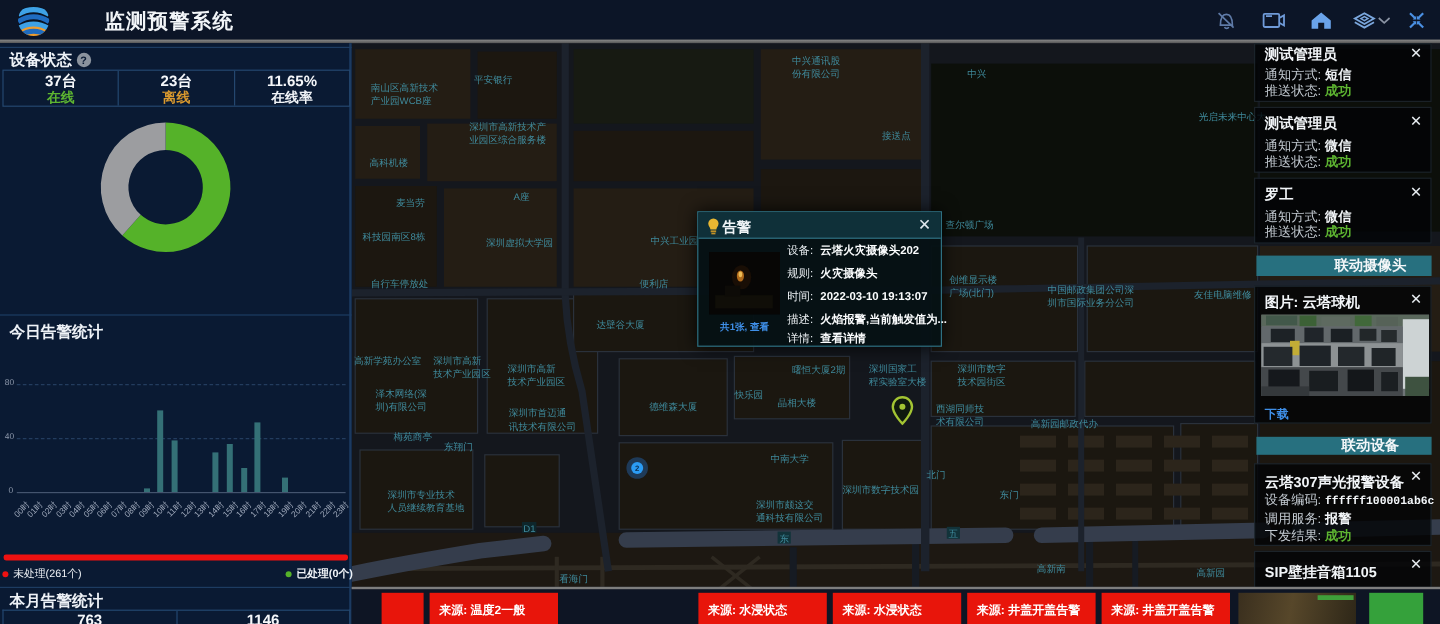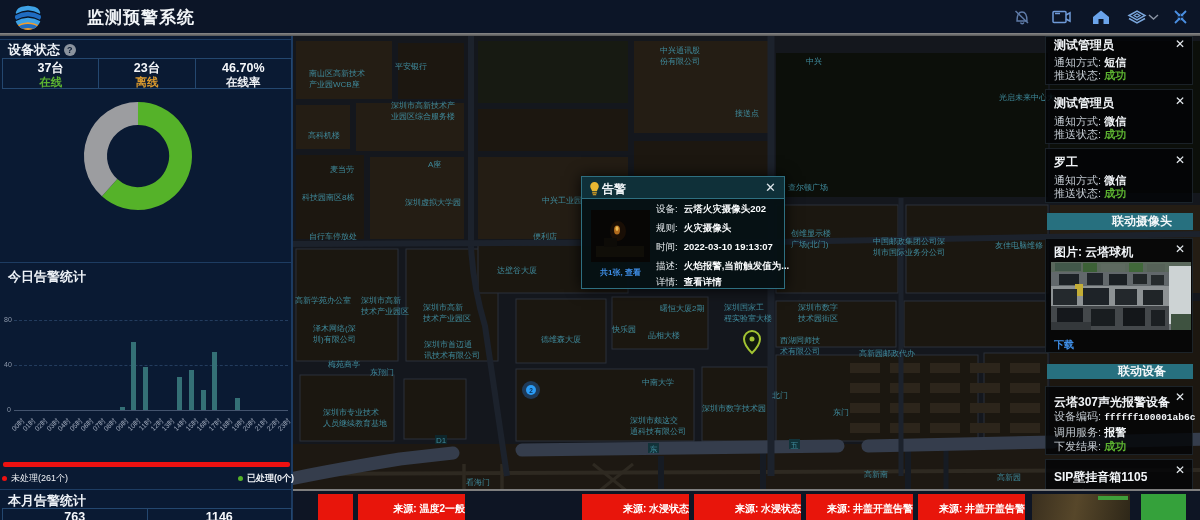--- a/index.html
+++ b/index.html
@@ -38,21 +38,21 @@
 #pop .row b { color:#fafcfd; font-weight:bold; margin-left:6px; }
 #pop .blue { color:#3f8fe8; }
 
 .rcard { position:absolute; left:1045px; width:148px; background:rgba(2,4,6,0.82); border:1px solid rgba(90,120,140,0.25); z-index:20; }
 .rcard .t { position:absolute; left:8px; color:#f2f5f8; font-size:12px; font-weight:bold; }
 .rcard .x { position:absolute; right:7px; top:4px; color:#e8edf1; font-size:12px; }
 .rcard .r { position:absolute; left:8px; color:#c3cad1; font-size:11px; white-space:nowrap; }
 .rcard .r b { color:#f2f5f8; font-weight:bold;font-family:Liberation Mono, monospace; } .rcard .r b.g { color:#5db431; }
 .rbtn { position:absolute; left:1047px; width:146px; height:18px; background:#27707f; color:#f2f6f8; font-size:12px; font-weight:bold; text-align:center; line-height:18px; z-index:20;padding-left:44px; }
 
-#bstrip { position:absolute; left:293px; top:489px; width:907px; height:31px; background:#0e1524; border-top:2px solid #7e7e7e; z-index:40;text-align:right; }
+#bstrip { position:absolute; left:293px; top:489px; width:907px; height:31px; background:#0e1524; border-top:2px solid #7e7e7e; z-index:40; }
 .alert { position:absolute; top:3px; height:26px; background:#e8150b; color:#fff; font-size:10px; font-weight:bold; padding:8px 0 0 8px; }
 </style>
 </head>
 <body>
 <div id="stage">
 
 <div id="map">
 <svg width="907" height="485" viewBox="0 0 907 485">
 <rect x="0" y="0" width="907" height="485" fill="#14171d"></rect>
 
@@ -302,21 +302,21 @@
 <div class="statbox" style="left:2px;top:58px;width:290px;height:31px;z-index:5">
   <div class="col">
         <span class="v">37台</span>
         <span class="l g">在线</span>
       </div>
   <div class="col">
         <span class="v">23台</span>
         <span class="l o">离线</span>
       </div>
   <div class="col">
-        <span class="v">46.70%</span>
+        <span class="v">11.65%</span>
         <span class="l w">在线率</span>
       </div>
 </div>
 
 <svg class="abs" style="left:0;top:36px;z-index:5" width="293px" height="220" viewBox="0 0 293 220">
   <path d="M 109.6 151.6 A 42.5 42.5 0 1 0 138 77.5" fill="none" stroke="#55b229" stroke-width="23"></path>
   <path d="M 138 77.5 A 42.5 42.5 0 0 0 109.6 151.6" fill="none" stroke="#9c9da0" stroke-width="23"></path>
 </svg>
 
 

